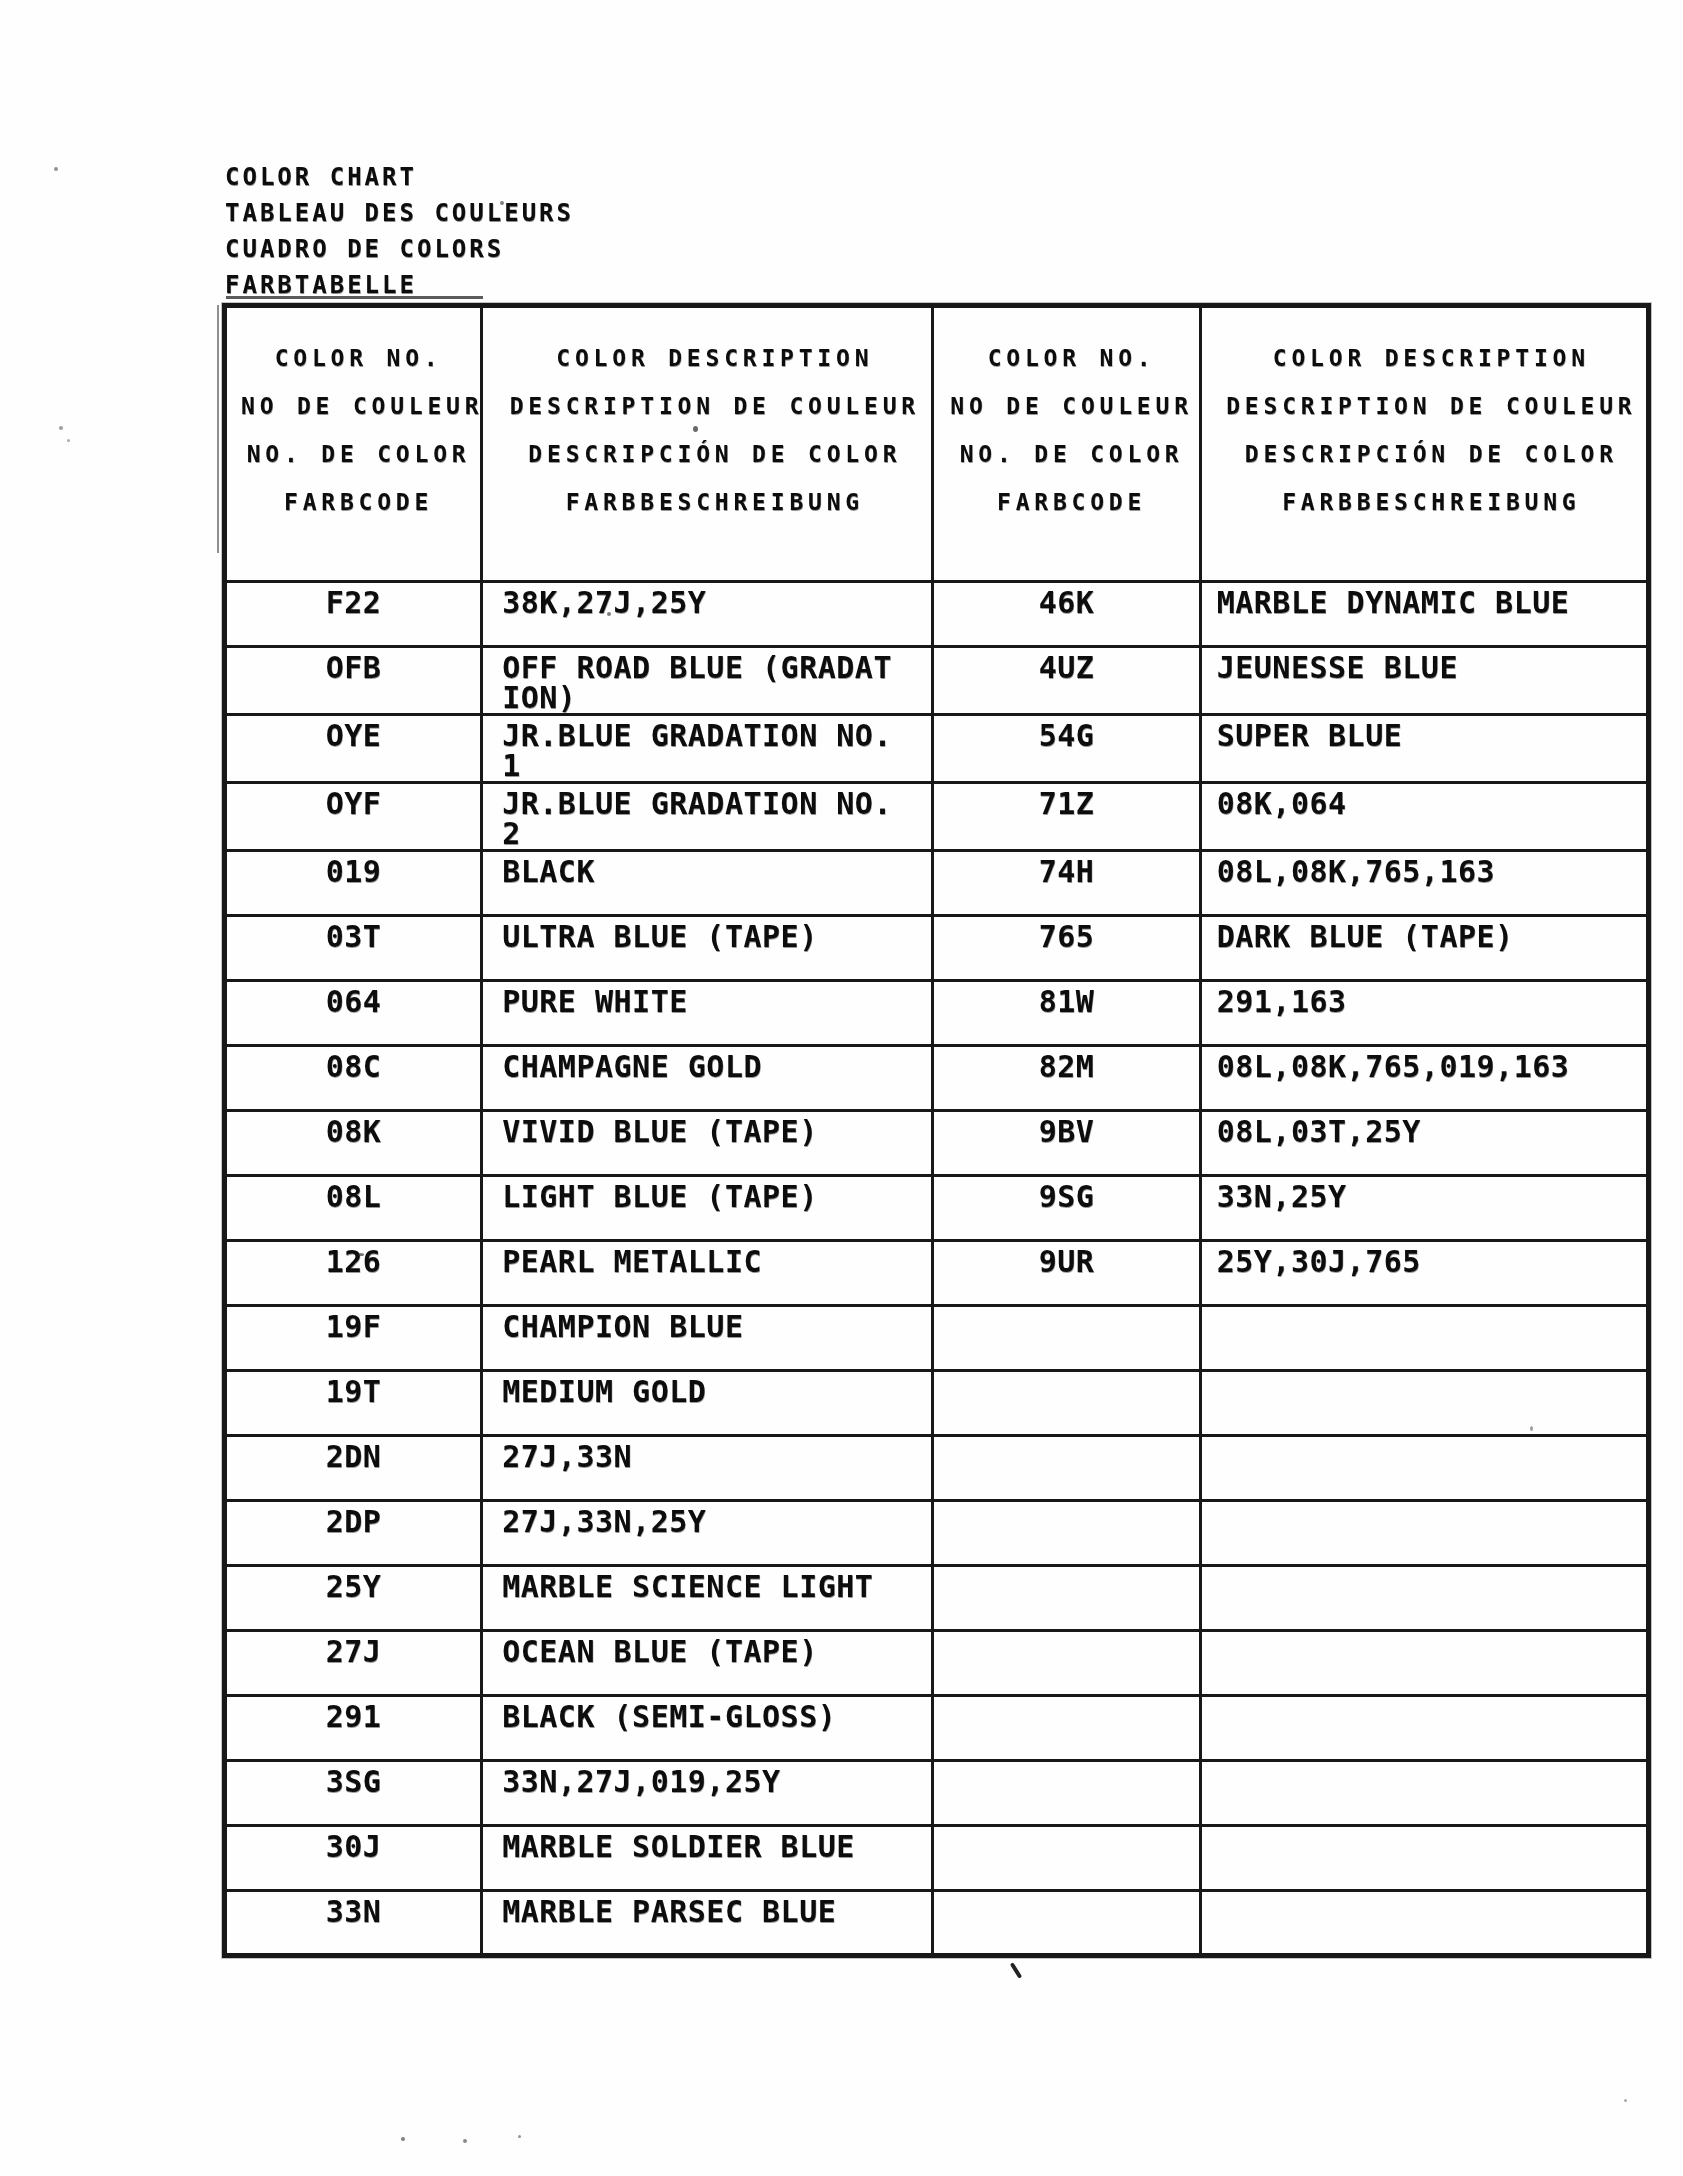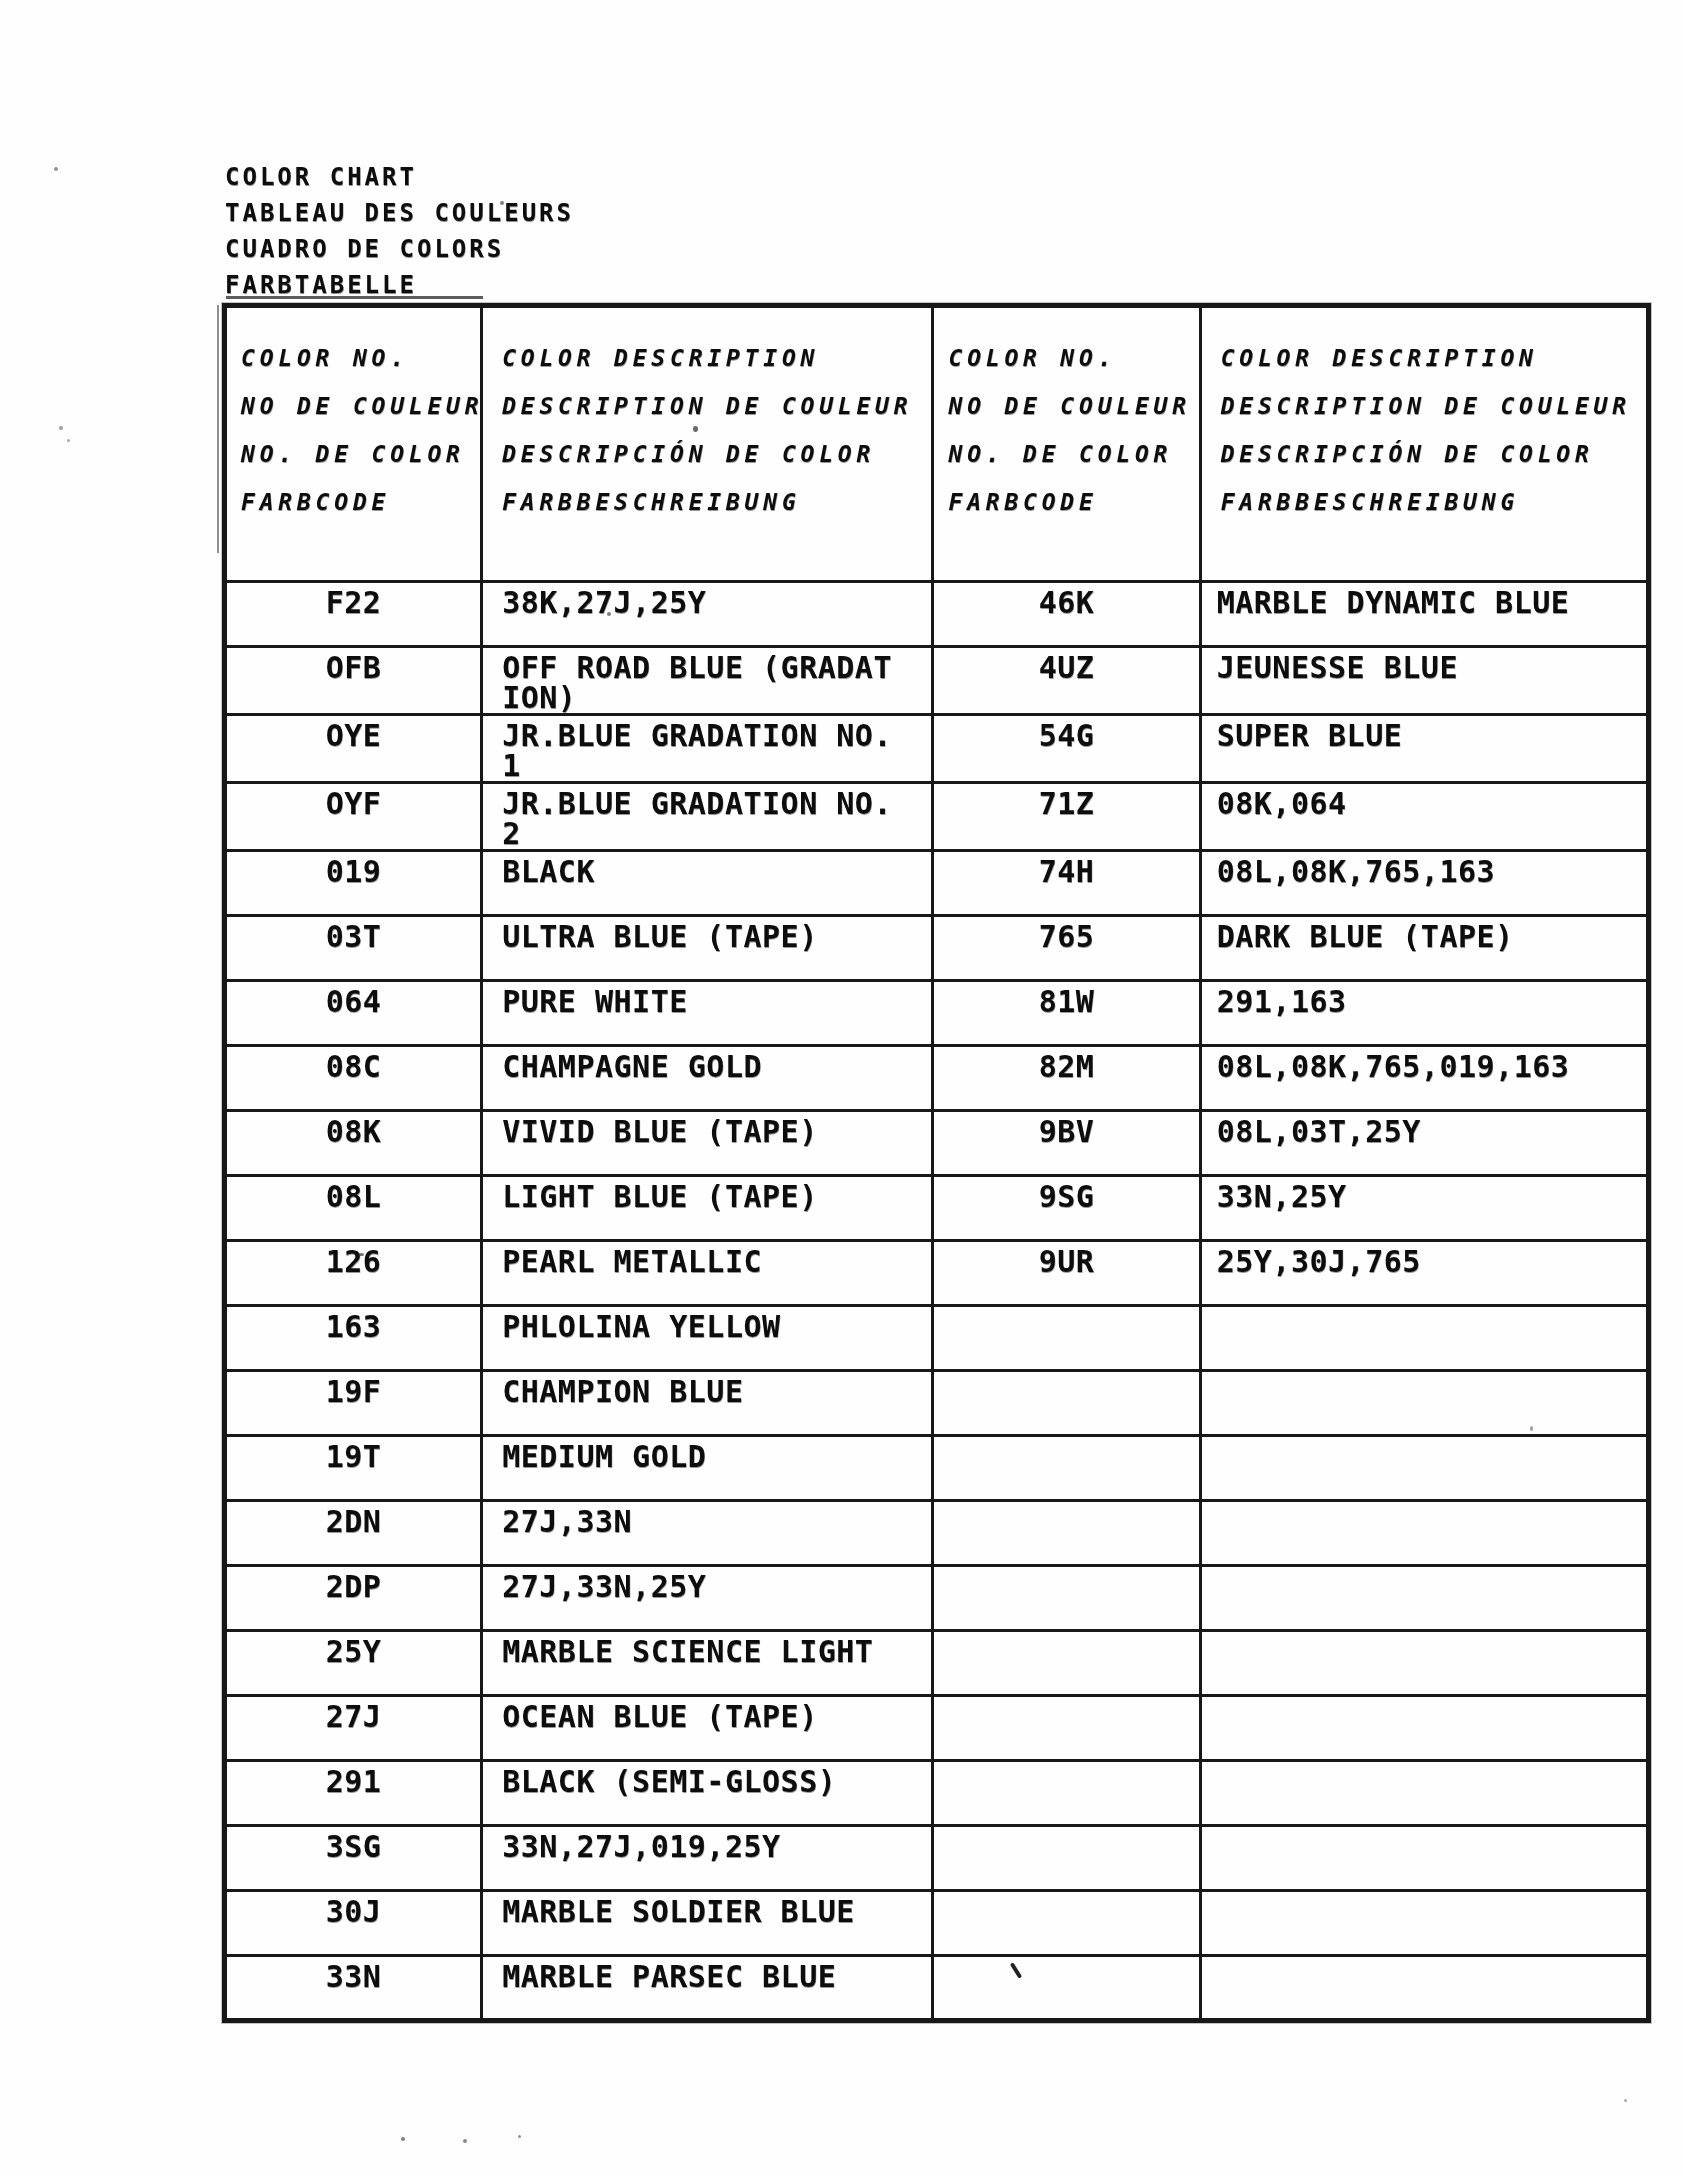--- a/index.html
+++ b/index.html
@@ -24,25 +24,24 @@
   table.chart{
     position:absolute;left:222px;top:303px;
     border-collapse:collapse;table-layout:fixed;
     width:1429px;
   }
   table.chart, table.chart th, table.chart td{
     border:3px solid #181818;
   }
   table.chart{border-width:5px;box-shadow:0 0 0 1px rgba(20,20,20,.25);}
   th.hdr{
-    height:246px;vertical-align:top;text-align:left;
+    height:246px;vertical-align:top;text-align:center;
     padding:26px 4px 0 14px;
     font-size:23px;font-weight:bold;letter-spacing:4.8px;
     text-shadow:0.5px 0.5px 0 rgba(0,0,0,0.4);
-    font-style:italic;
   }
   th.hdr .hline{line-height:48px;white-space:pre;}
   th.hdr.desc-col{padding-left:19px;}
   tbody tr{height:65px;}
   tbody td{
     vertical-align:top;
     font-size:30px;line-height:30px;font-weight:bold;
     letter-spacing:0.5px;
     text-shadow:0.5px 0.5px 0 rgba(0,0,0,0.4);
     overflow:hidden;
@@ -164,26 +163,20 @@
           <td class="code-cell">08L</td>
           <td class="desc-cell c2">LIGHT BLUE (TAPE)</td>
           <td class="code-cell">9SG</td>
           <td class="desc-cell c4">33N,25Y</td>
         </tr>
         <tr>
           <td class="code-cell">126</td>
           <td class="desc-cell c2">PEARL METALLIC</td>
           <td class="code-cell">9UR</td>
           <td class="desc-cell c4">25Y,30J,765</td>
-        </tr>
-        <tr>
-          <td class="code-cell">163</td>
-          <td class="desc-cell c2">PHLOLINA YELLOW</td>
-          <td class="code-cell"></td>
-          <td class="desc-cell c4"></td>
         </tr>
         <tr>
           <td class="code-cell">19F</td>
           <td class="desc-cell c2">CHAMPION BLUE</td>
           <td class="code-cell"></td>
           <td class="desc-cell c4"></td>
         </tr>
         <tr>
           <td class="code-cell">19T</td>
           <td class="desc-cell c2">MEDIUM GOLD</td>

